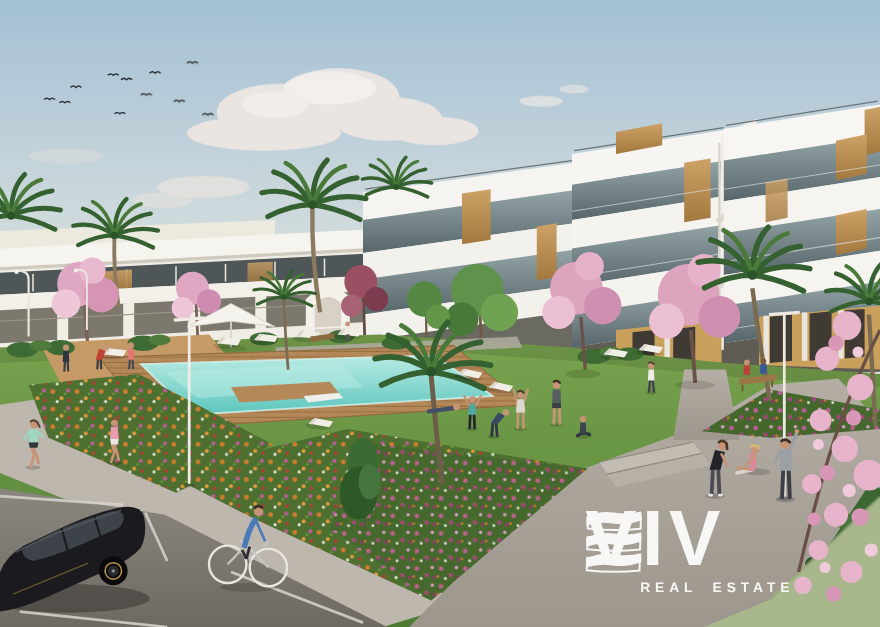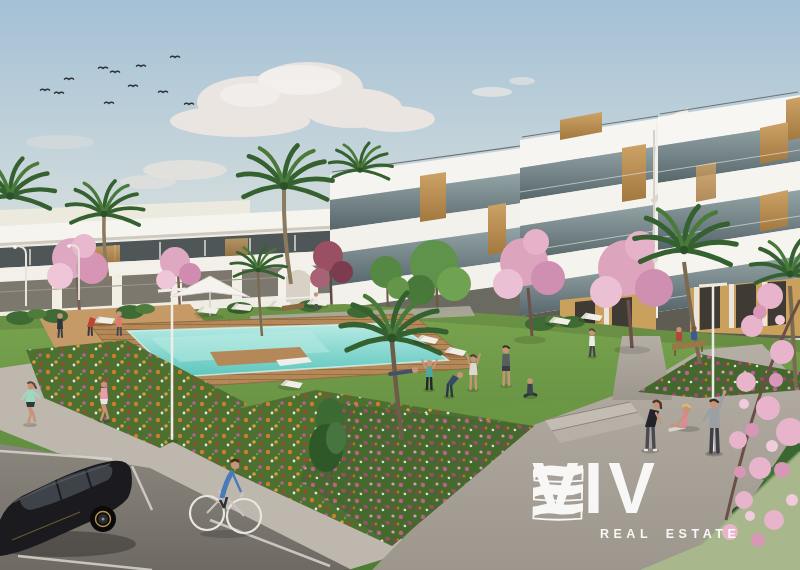--- a/index.html
+++ b/index.html
@@ -3,21 +3,21 @@
 <meta charset="utf-8">
 <style>
   html,body{margin:0;padding:0;background:#222;}
   .stage{position:relative;width:800px;height:570px;overflow:hidden;font-family:"Liberation Sans",sans-serif;background:#a3c0d5;}
   .stage svg{position:absolute;left:0;top:0;}
   .watermark{position:absolute;left:532px;top:462px;color:#ffffff;opacity:.92;user-select:none;}
   .wm-row{display:flex;align-items:flex-start;gap:5px;}
   .wm-viv{font-size:70px;font-weight:700;line-height:54px;height:54px;letter-spacing:5px;transform:scaleY(1.02);}
   .wm-mark{margin-top:2px;}
   .wm-outline{margin-top:4px;transform:rotate(1.5deg);}
-  .wm-tagline{margin-top:11px;margin-left:68px;font-size:12.5px;font-weight:700;letter-spacing:4.5px;word-spacing:6px;white-space:nowrap;}
+  .wm-tagline{margin-top:11px;margin-left:50px;font-size:12.5px;font-weight:700;letter-spacing:4.5px;word-spacing:6px;white-space:nowrap;}
 </style>
 </head>
 <body>
 
 <div class="stage">
 <svg width="800" height="570" viewBox="0 0 800 570">
   <defs>
     <linearGradient id="skyG" x1="0" y1="0" x2="0" y2="1">
       <stop offset="0" stop-color="#a3c0d5"></stop>
       <stop offset=".55" stop-color="#cdd9dc"></stop>

